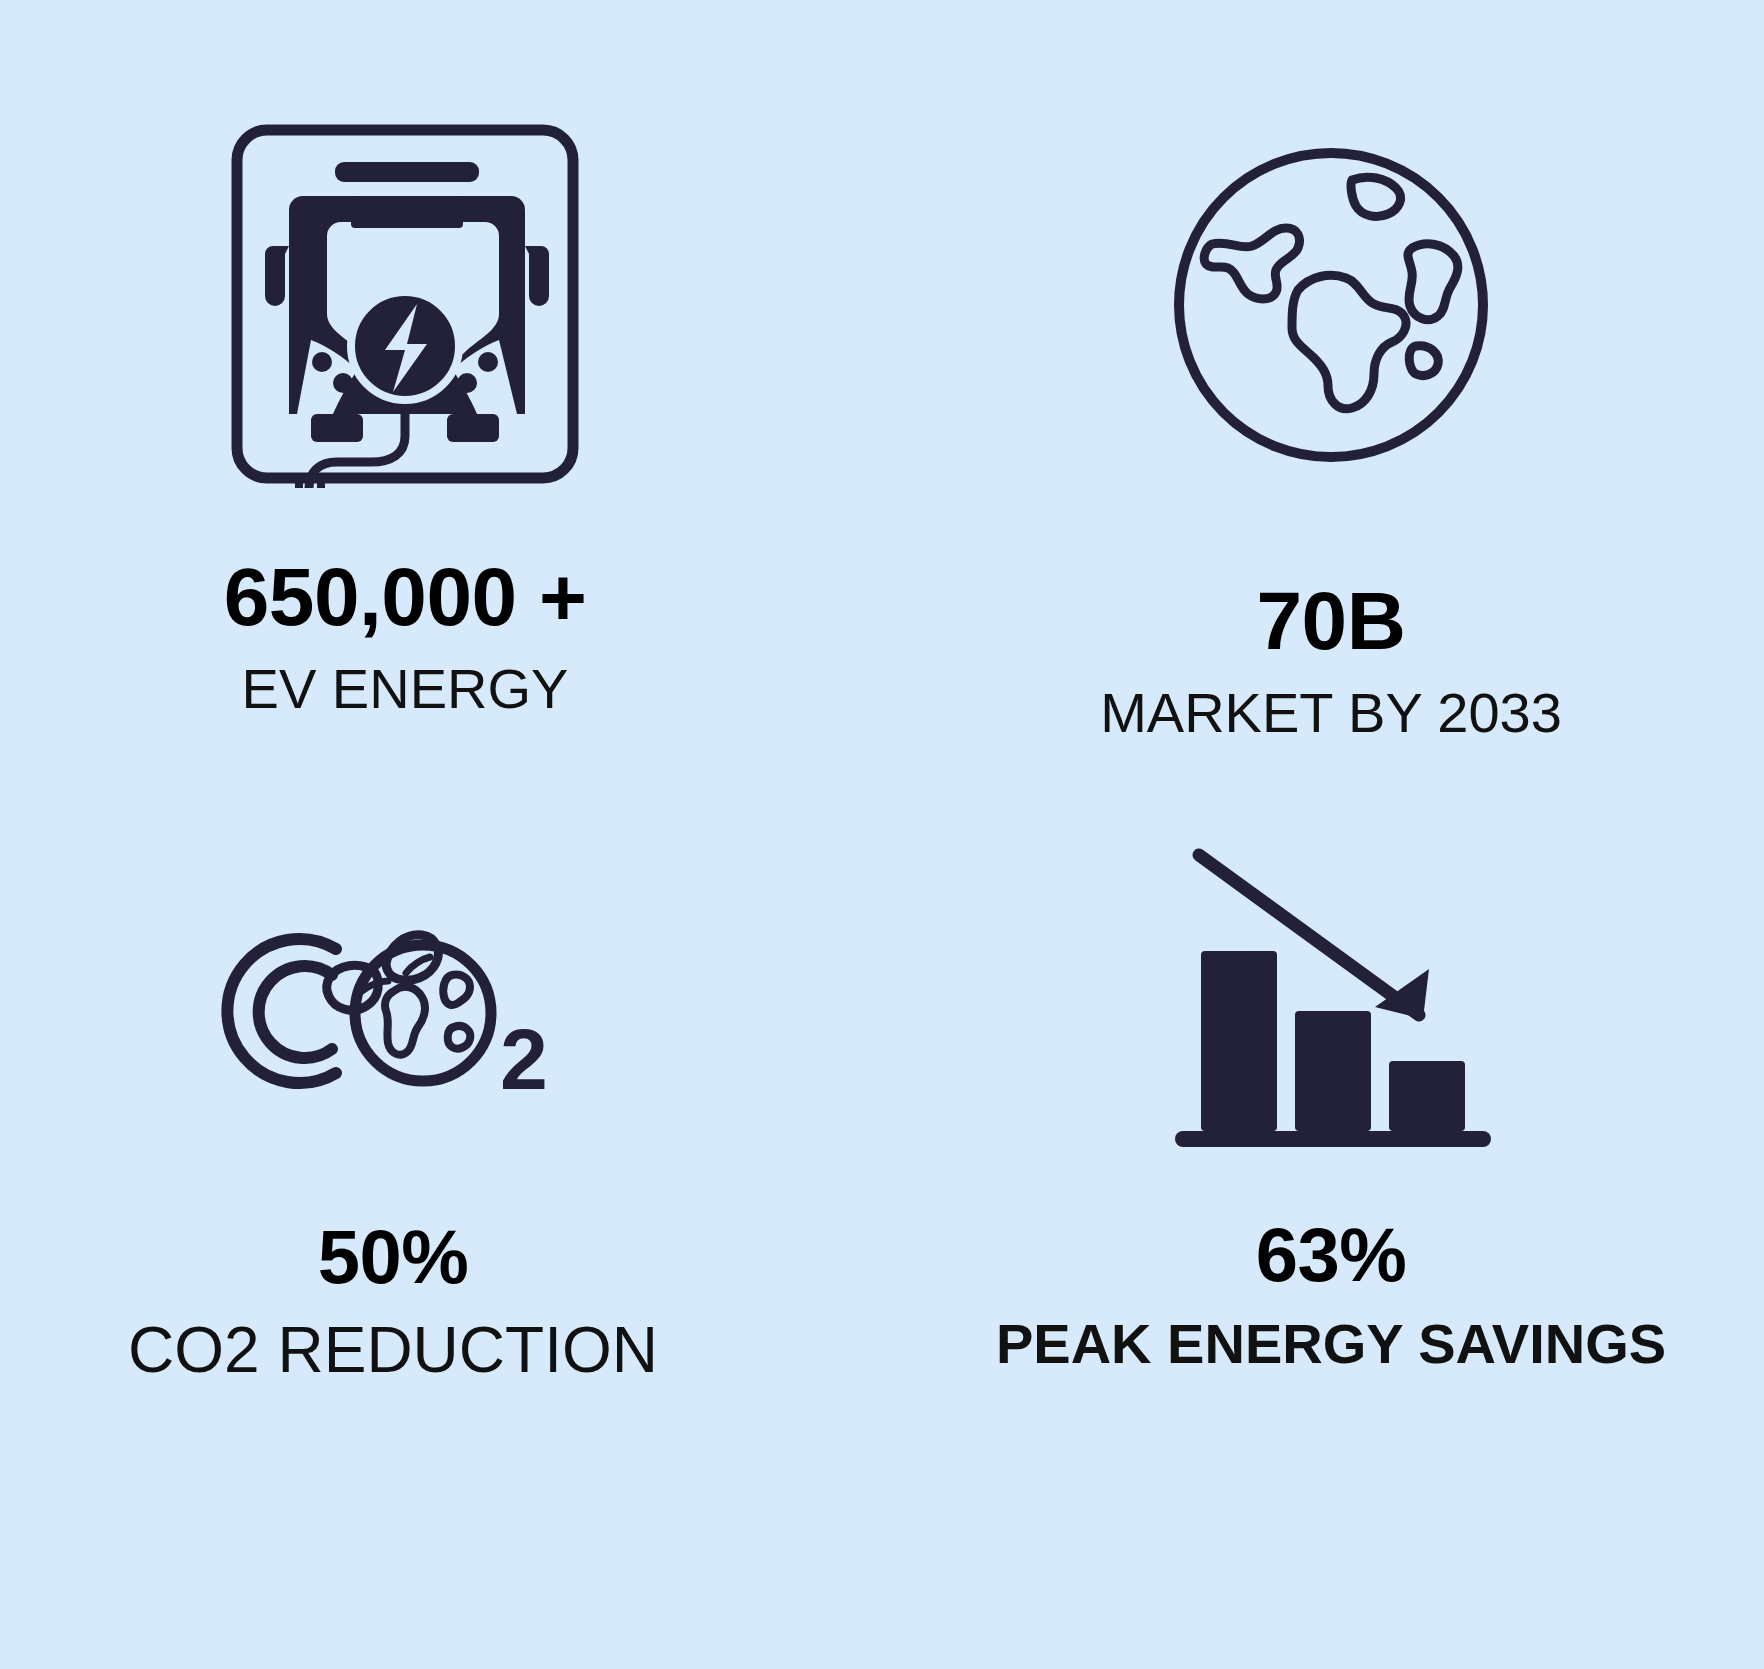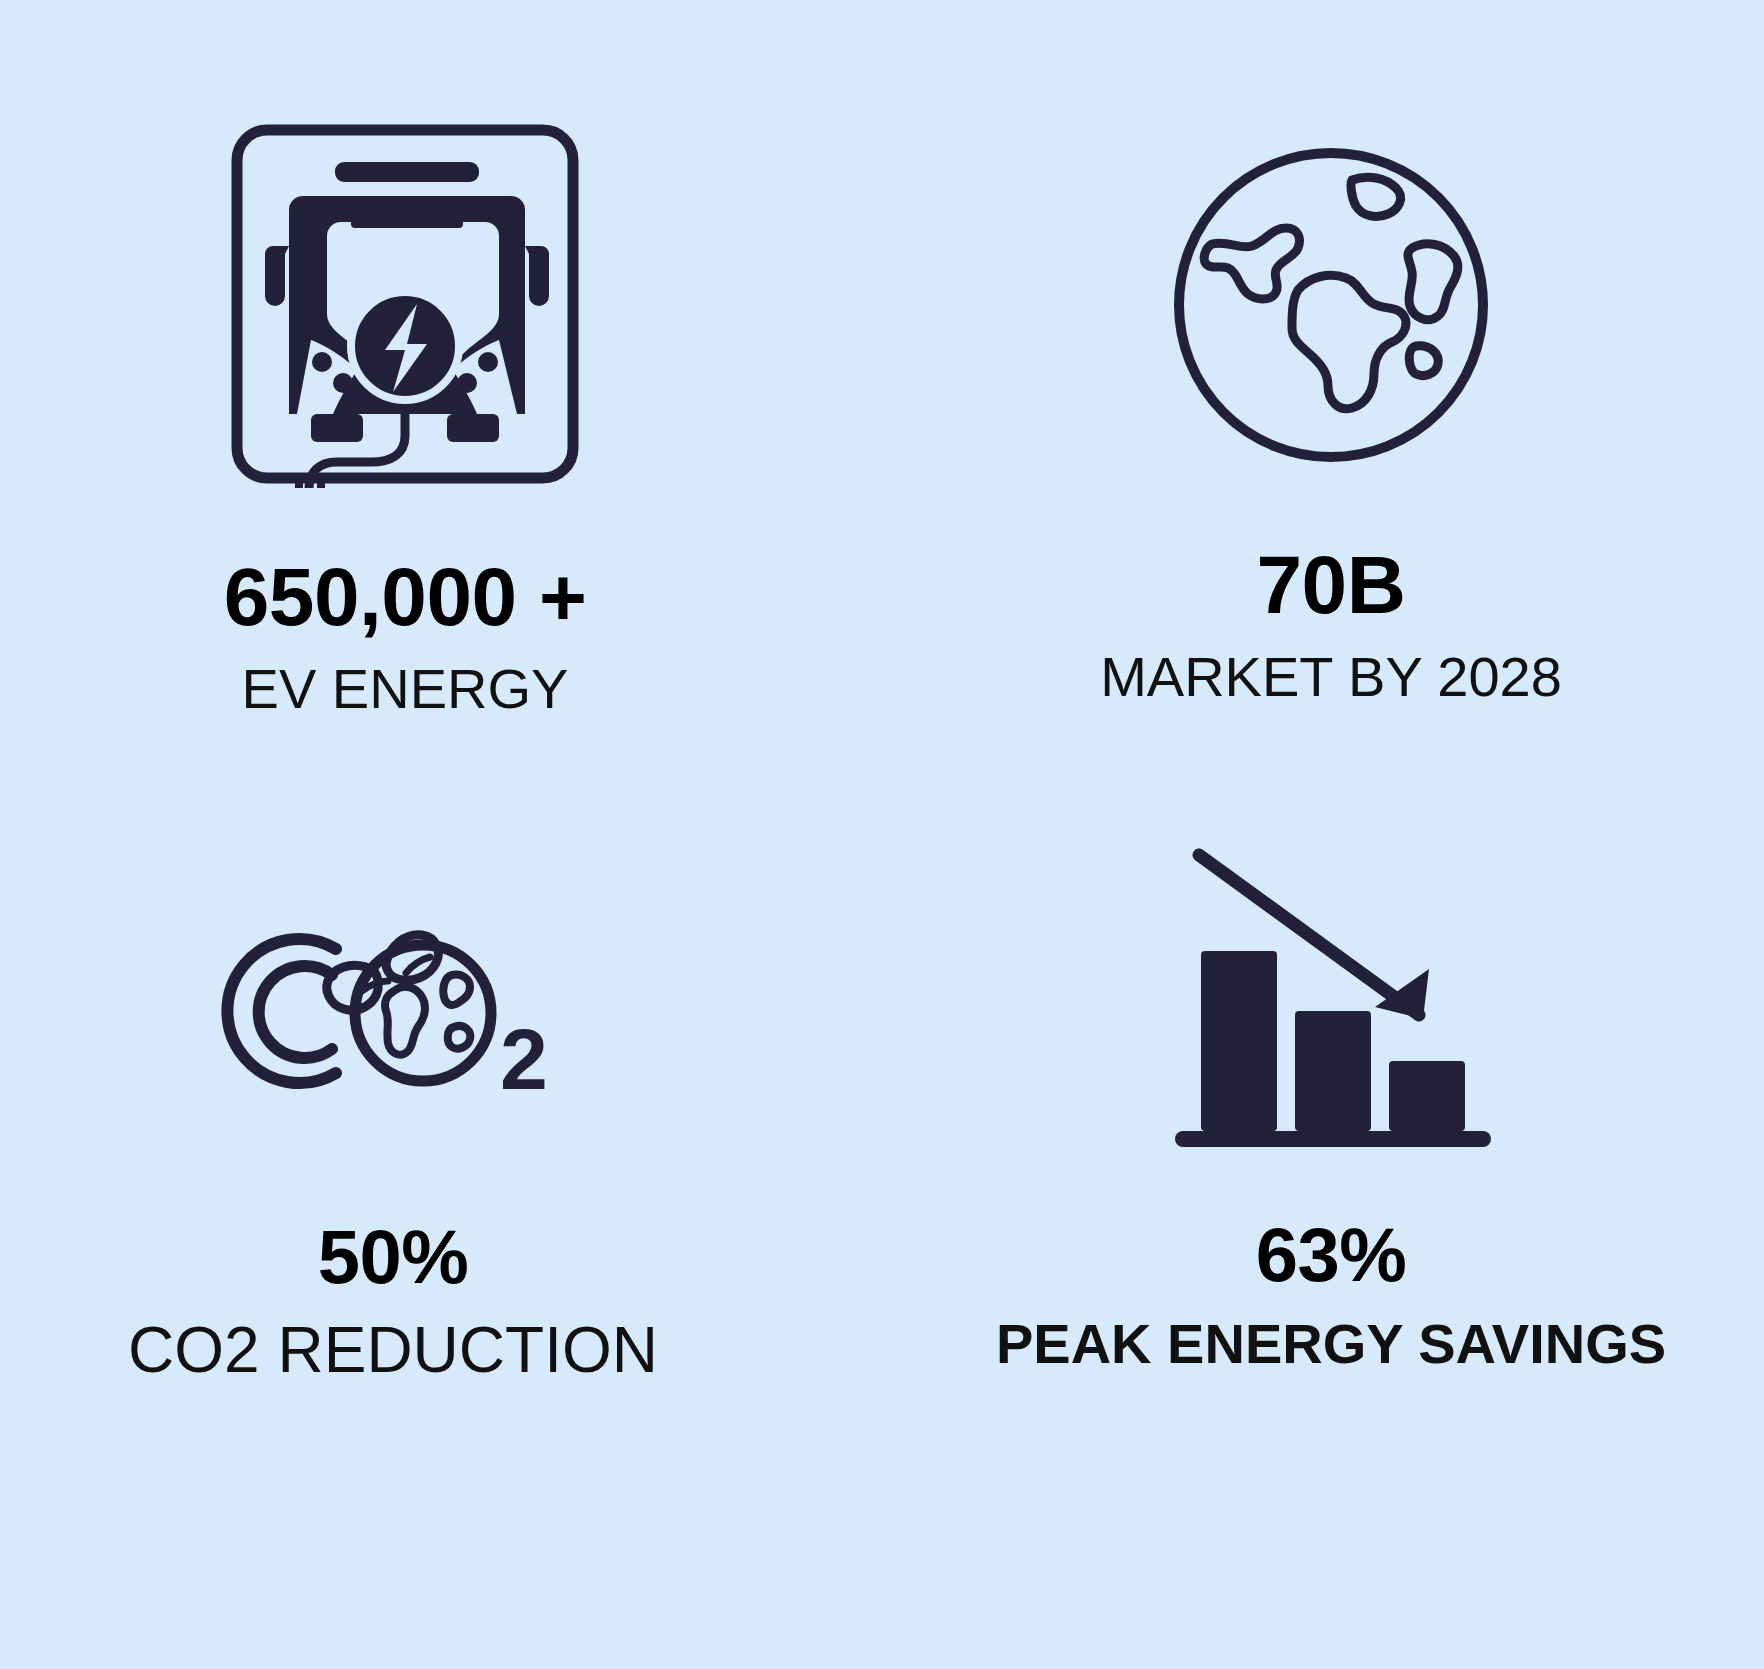--- a/index.html
+++ b/index.html
@@ -53,21 +53,21 @@
     color: #111111;
     line-height: 1.1;
     white-space: nowrap;
     font-weight: 400;
   }
 
   
   .card-ev-buses .stat-value    { font-size: 82px; margin-top: 68px; }
   .card-ev-buses .stat-label    { font-size: 56px; margin-top: 20px; }
 
-  .card-market .stat-value      { font-size: 82px; margin-top: 74px; }
+  .card-market .stat-value      { font-size: 82px; margin-top: 110px; }
   .card-market .stat-label      { font-size: 56px; margin-top: 20px; }
 
   .card-co2 .stat-value         { font-size: 76px; margin-top: 96px; }
   .card-co2 .stat-label         { font-size: 64px; margin-top: 20px; }
 
   .card-peak-energy .stat-value { font-size: 76px; margin-top: 62px; }
   .card-peak-energy .stat-label { font-size: 56px; margin-top: 20px; font-weight: bold; }
 
   
   .card-ev-buses    .inner { transform: translateX(-36px); }
@@ -154,21 +154,21 @@
                    c-14 4 -24 -8 -24 -22 c0 -12 -6 -20 -14 -28 c-10 -10 -22 -16 -22 -30
                    c0 -14 0 -28 6 -38 Z" fill="none" stroke="#232139" stroke-width="9" stroke-linejoin="round"></path>
 
           <path d="M246 108 c14 -8 32 -4 42 8 c8 10 2 22 -4 32 c-6 10 -4 22 -12 28
                    c-10 8 -24 2 -28 -10 c-4 -12 4 -22 2 -34 c-2 -12 -8 -18 0 -24 Z" fill="none" stroke="#232139" stroke-width="9" stroke-linejoin="round"></path>
 
           <path d="M250 206 c14 -2 24 8 22 18 c-2 10 -14 14 -22 10 c-8 -4 -10 -26 0 -28 Z" fill="none" stroke="#232139" stroke-width="9" stroke-linejoin="round"></path>
         </svg>
       </div>
       <div class="stat-value">70B</div>
-      <div class="stat-label">MARKET BY 2028</div>
+      <div class="stat-label">MARKET BY 2033</div>
     </div>
   </div>
 
   <div class="stat-card card-co2">
     <div class="inner">
       <div class="icon-wrap">
         <svg width="370" height="210" viewBox="0 0 370 210" xmlns="http://www.w3.org/2000/svg">
 
           <path d="M128 36 a72 72 0 1 0 0 124" fill="none" stroke="#232139" stroke-width="12" stroke-linecap="round"></path>
 

